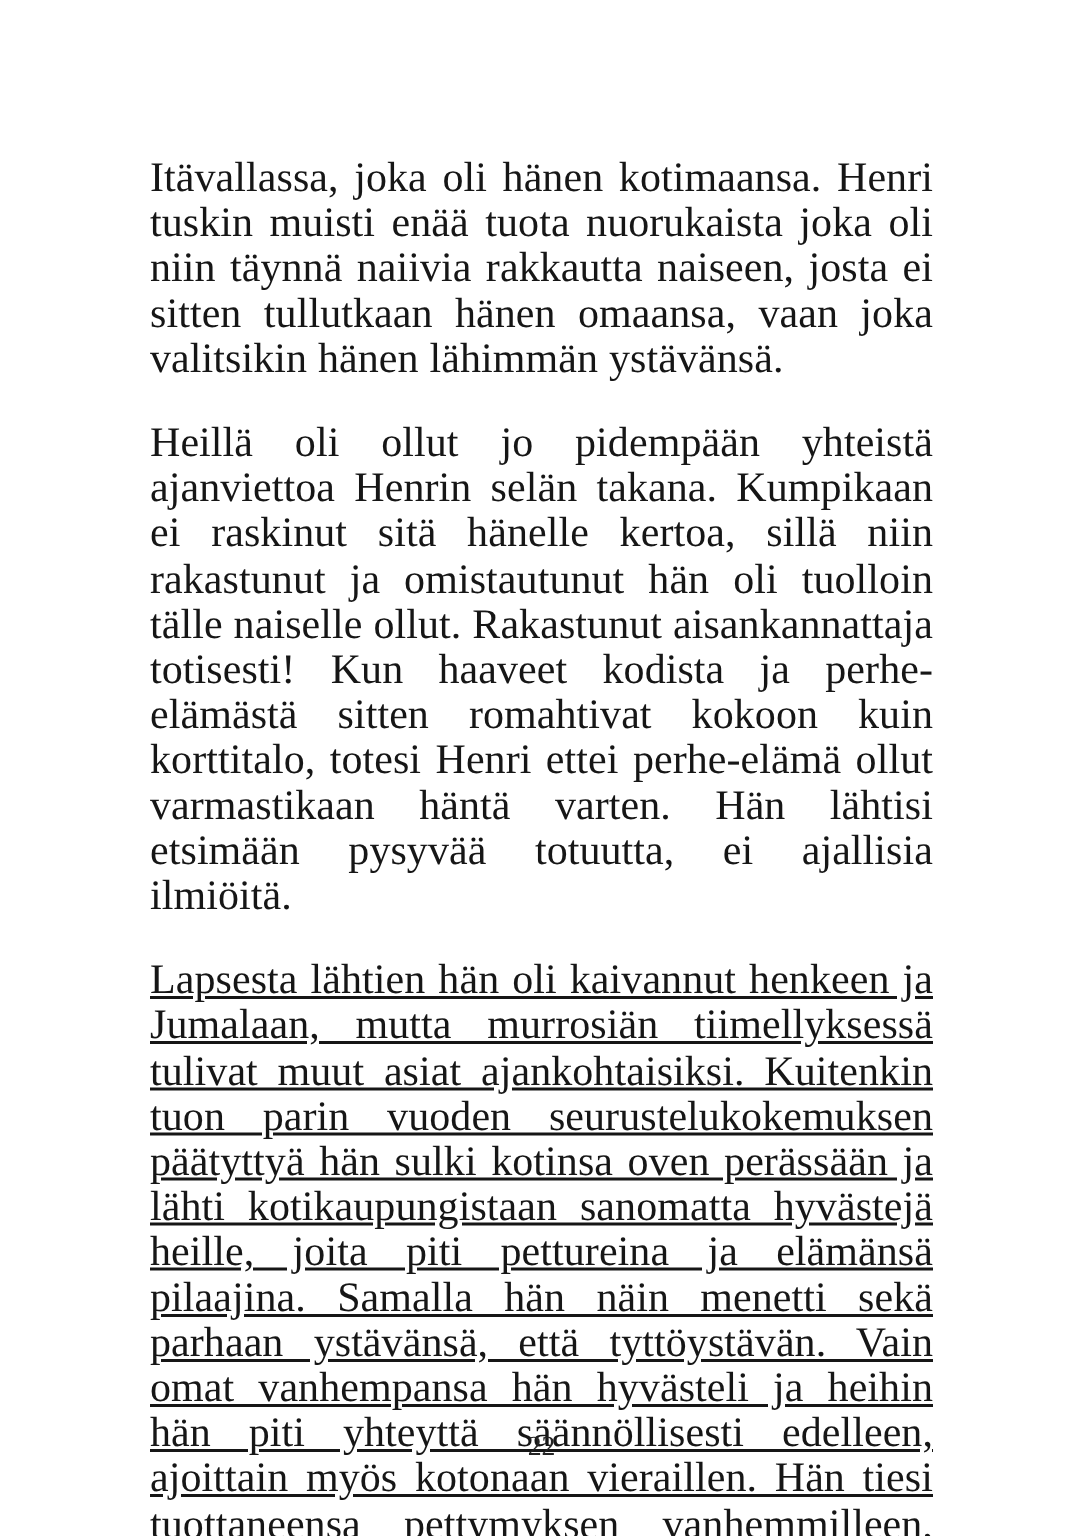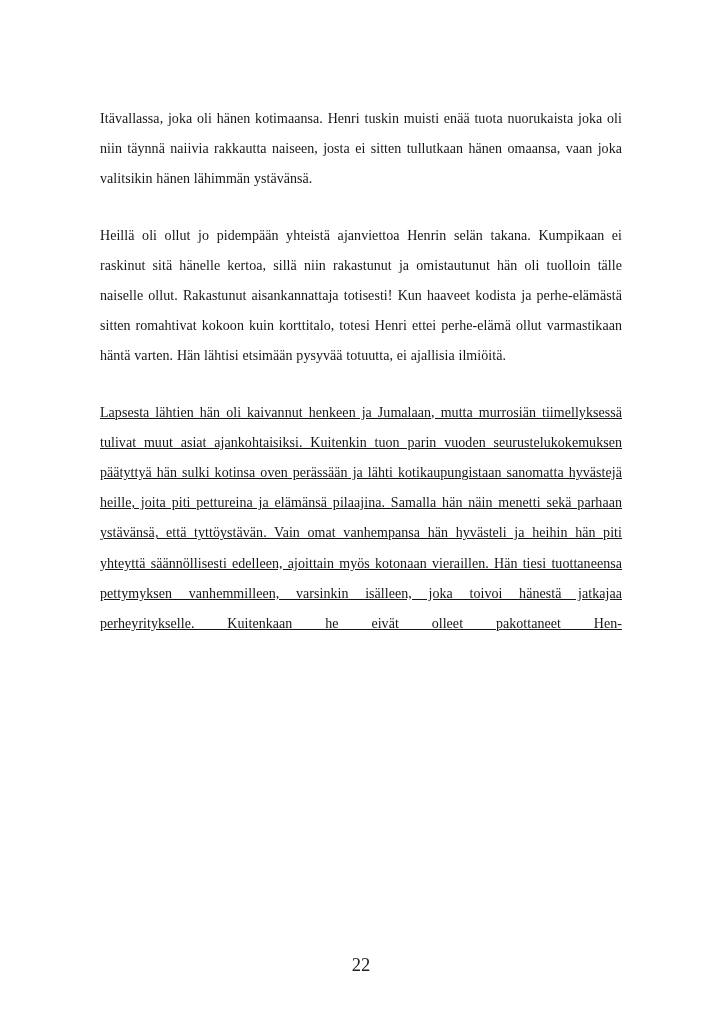--- a/index.html
+++ b/index.html
@@ -26,21 +26,21 @@
 
   .text-block {
     position: absolute;
     left: 100px;
     top: 104px;
     width: 522px;
   }
 
   .paragraph {
     margin: 0 0 26px 0;
-    font-size: 14px;
+    font-size: 28px;
     line-height: 30.2px;
     text-align: justify;
     text-justify: inter-word;
     color: #161616;
     letter-spacing: 0.05px;
     word-spacing: 0.2px;
     -webkit-font-smoothing: antialiased;
   }
 
   .paragraph:last-child {

